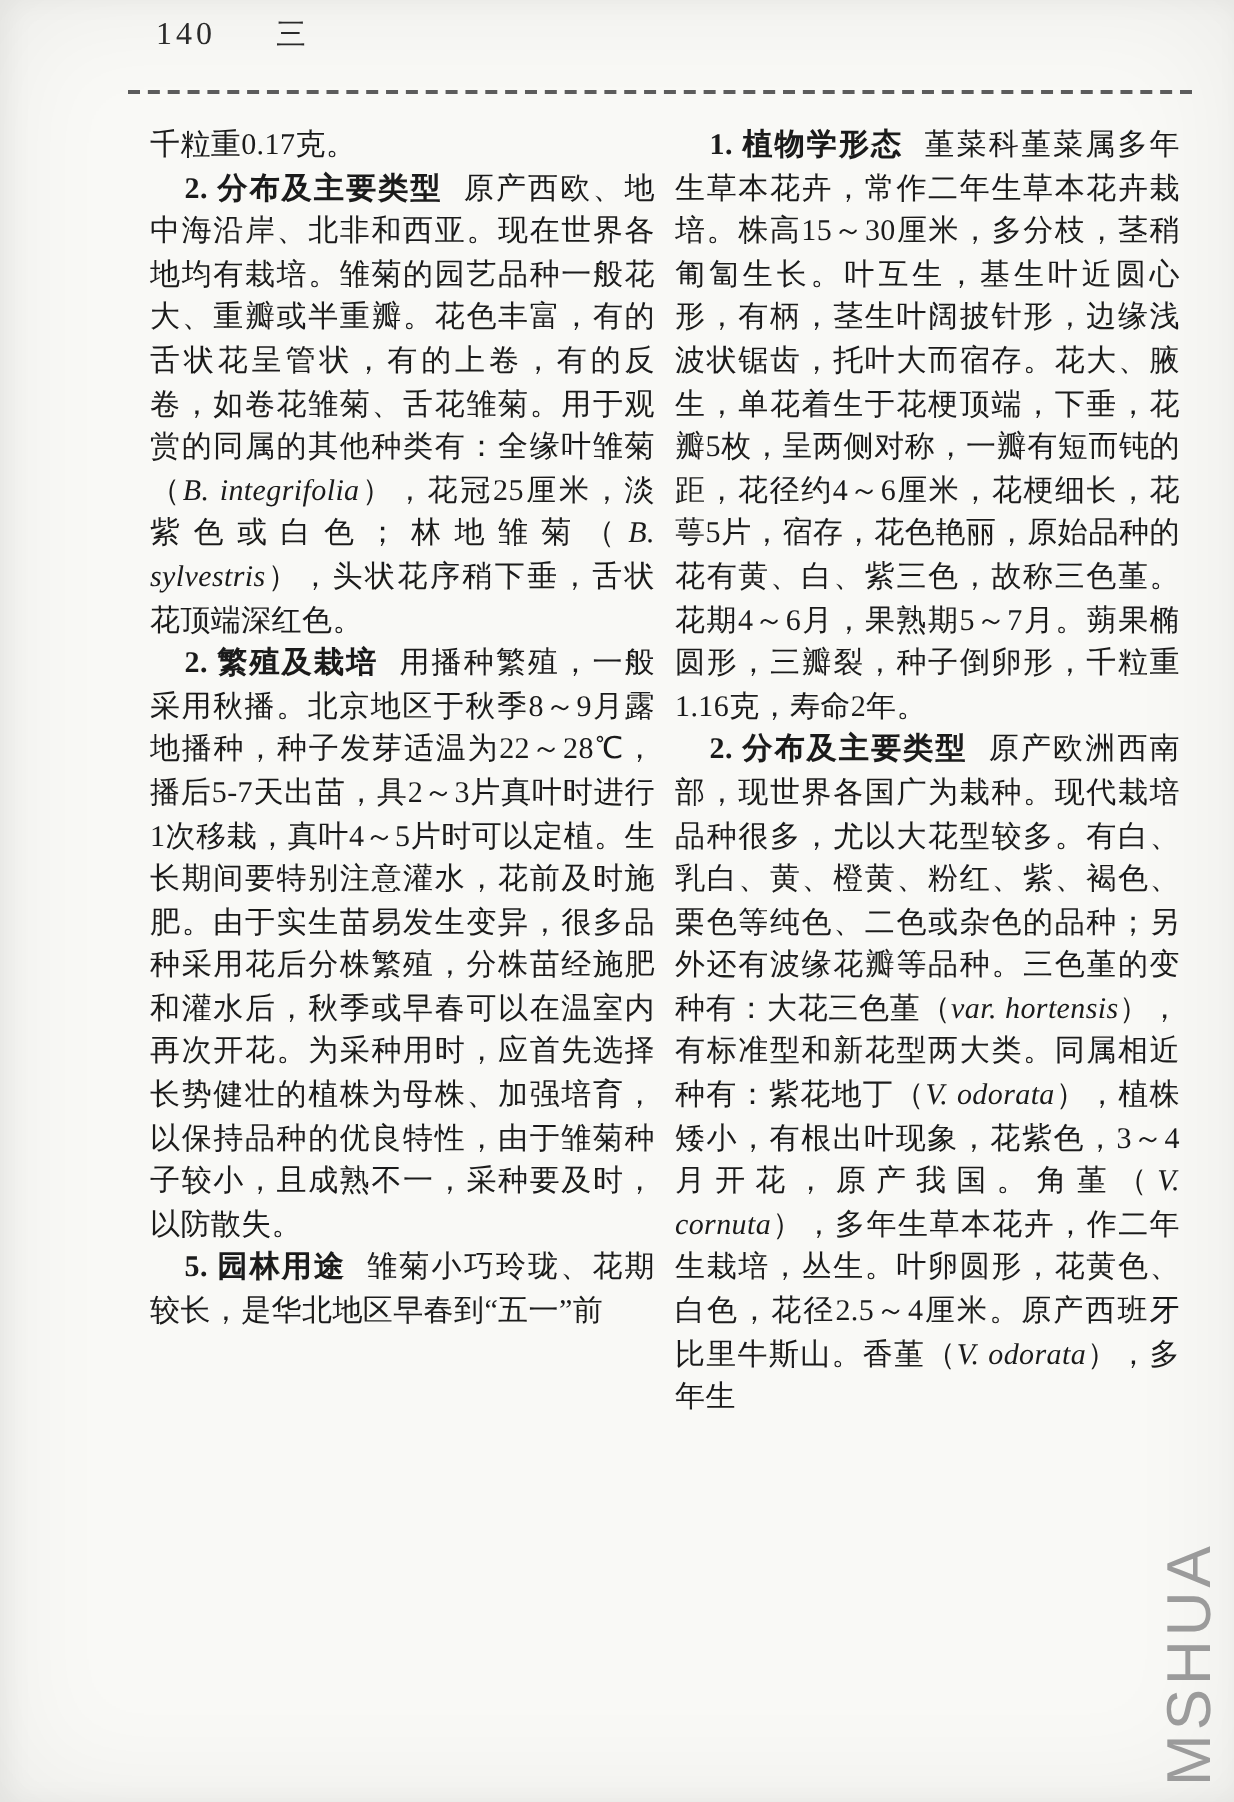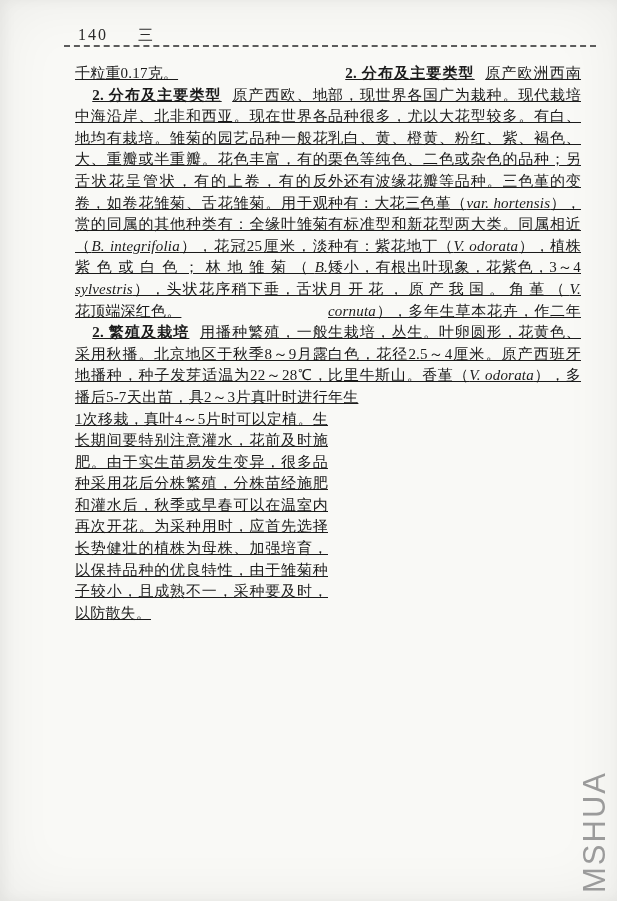--- a/index.html
+++ b/index.html
@@ -12,21 +12,21 @@
     width: 617px;
     height: 901px;
     background: #f9f9f6;
     overflow: hidden;
     font-family: "Liberation Serif", serif;
     color: #1b1b1b;
     box-shadow: inset 0 0 60px rgba(0,0,0,0.06), inset 4px 0 14px rgba(0,0,0,0.05);
   }
   .header {
     position: absolute;
-    top: 26px;
+    top: 8px;
     left: 78px;
     font-size: 16px;
     color: #2a2a2a;
     text-align: center;
   }
   .page-num {
     letter-spacing: 2px;
     margin-right: 30px;
   }
   .running-head {
@@ -38,21 +38,21 @@
     left: 64px;
     width: 532px;
     border-top: 2px dashed #5c5c5c;
   }
   .columns {
     position: absolute;
     top: 63px;
     left: 75px;
     width: 515px;
     display: flex;
-    text-decoration: underline;
+    gap: 10px;
   }
   .col {
     width: 253px;
     font-size: 15px;
     line-height: 21.6px;
     text-align: justify;
     letter-spacing: 0.2px;
   }
   .par {
     margin: 0;
@@ -102,23 +102,25 @@
   </div>
 
   <div class="rule"></div>
 
   <div class="columns">
 
     <div class="col">
       <p class="par flush"><span class="txt latin-italic">千粒重0.17克。</span></p>
       <p class="par"><span class="lbl">2. 分布及主要类型</span><span class="txt latin-italic">原产西欧、地中海沿岸、北非和西亚。现在世界各地均有栽培。雏菊的园艺品种一般花大、重瓣或半重瓣。花色丰富，有的舌状花呈管状，有的上卷，有的反卷，如卷花雏菊、舌花雏菊。用于观赏的同属的其他种类有：全缘叶雏菊（<i>B. integrifolia</i>），花冠25厘米，淡紫色或白色；林地雏菊（<i>B. sylvestris</i>），头状花序稍下垂，舌状花顶端深红色。</span></p>
       <p class="par"><span class="lbl">2. 繁殖及栽培</span><span class="txt latin-italic">用播种繁殖，一般采用秋播。北京地区于秋季8～9月露地播种，种子发芽适温为22～28℃，播后5-7天出苗，具2～3片真叶时进行1次移栽，真叶4～5片时可以定植。生长期间要特别注意灌水，花前及时施肥。由于实生苗易发生变异，很多品种采用花后分株繁殖，分株苗经施肥和灌水后，秋季或早春可以在温室内再次开花。为采种用时，应首先选择长势健壮的植株为母株、加强培育，以保持品种的优良特性，由于雏菊种子较小，且成熟不一，采种要及时，以防散失。</span></p>
+      <p class="par"><span class="lbl">5. 园林用途</span><span class="txt latin-italic">雏菊小巧玲珑、花期较长，是华北地区早春到“五一”前</span></p>
     </div>
 
     <div class="col">
+      <p class="par"><span class="lbl">1. 植物学形态</span><span class="txt latin-italic">堇菜科堇菜属多年生草本花卉，常作二年生草本花卉栽培。株高15～30厘米，多分枝，茎稍匍匐生长。叶互生，基生叶近圆心形，有柄，茎生叶阔披针形，边缘浅波状锯齿，托叶大而宿存。花大、腋生，单花着生于花梗顶端，下垂，花瓣5枚，呈两侧对称，一瓣有短而钝的距，花径约4～6厘米，花梗细长，花萼5片，宿存，花色艳丽，原始品种的花有黄、白、紫三色，故称三色堇。花期4～6月，果熟期5～7月。蒴果椭圆形，三瓣裂，种子倒卵形，千粒重1.16克，寿命2年。</span></p>
       <p class="par"><span class="lbl">2. 分布及主要类型</span><span class="txt latin-italic">原产欧洲西南部，现世界各国广为栽种。现代栽培品种很多，尤以大花型较多。有白、乳白、黄、橙黄、粉红、紫、褐色、栗色等纯色、二色或杂色的品种；另外还有波缘花瓣等品种。三色堇的变种有：大花三色堇（<i>var. hortensis</i>），有标准型和新花型两大类。同属相近种有：紫花地丁（<i>V. odorata</i>），植株矮小，有根出叶现象，花紫色，3～4月开花，原产我国。角堇（<i>V. cornuta</i>），多年生草本花卉，作二年生栽培，丛生。叶卵圆形，花黄色、白色，花径2.5～4厘米。原产西班牙比里牛斯山。香堇（<i>V. odorata</i>），多年生</span></p>
     </div>
 
   </div>
 
   <div class="watermark">MSHUA</div>
 
 </div>
 
 </body></html>

